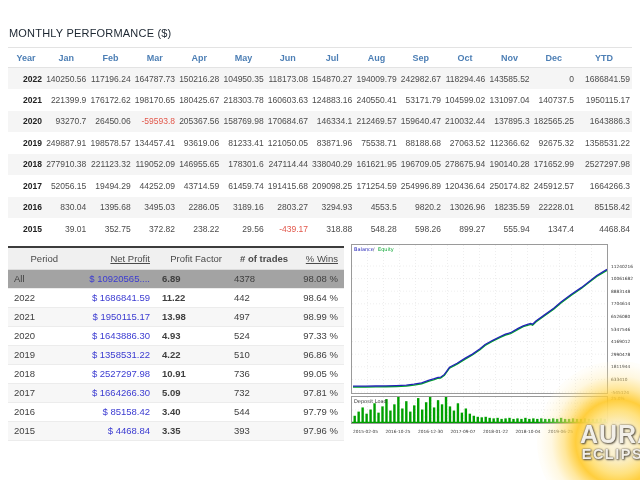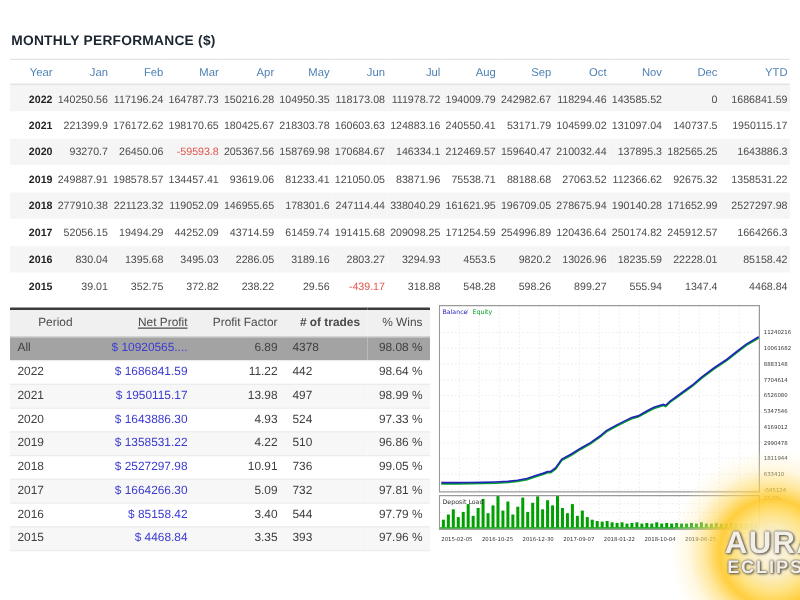--- a/index.html
+++ b/index.html
@@ -1,45 +1,45 @@
 <!DOCTYPE html>
 <html><head>
 <meta charset="utf-8">
 <style>
   * { margin:0; padding:0; box-sizing:border-box; }
   html,body { width:640px; height:480px; overflow:hidden; background:#fff;
     font-family:"Liberation Sans", sans-serif; position:relative; }
   .page { position:absolute; inset:0; width:640px; height:480px; overflow:hidden; }
 
-  .title { position:absolute; left:9px; top:27px; font-size:11px; font-weight:bold;
+  .title { position:absolute; left:9px; top:27px; font-size:11px; font-weight:normal;
     color:#1b2530; letter-spacing:.2px; }
 
   
   table.monthly { position:absolute; left:8px; top:47px; width:624px;
     border-collapse:collapse; table-layout:fixed; }
-  table.monthly th { font-size:9px; font-weight:normal; color:#4d7fb5; text-align:right;
+  table.monthly th { font-size:9px; font-weight:bold; color:#4d7fb5; text-align:center;
     height:20px; padding:0 2px; border-top:1px solid #e3e3e3; border-bottom:1px solid #e3e3e3; }
   table.monthly td { font-size:8.5px; color:#4c4c4c; text-align:right; height:21.5px; padding:0 2px; }
   table.monthly td.year { font-weight:bold; color:#222; }
   table.monthly tr.alt { background:#f5f5f5; }
   table.monthly .neg { color:#e2574b; }
   table.monthly col.c-year { width:36px; } table.monthly col.c-ytd { width:56px; }
 
   
   table.summary { position:absolute; left:8px; top:246px; width:336px;
     border-collapse:collapse; table-layout:fixed; }
   table.summary th { font-size:9.5px; font-weight:normal; color:#4a4a4a; text-align:right;
     height:22px; padding:0 6px; background:#f0f0f0; border-top:2px solid #3c3c3c;
     border-bottom:1px solid #dcdcdc; }
   table.summary td { font-size:9.5px; color:#3f3f3f; text-align:left; height:19px;
     padding:0 6px; border-bottom:1px solid #ececec; }
   table.summary tr.all-row { background:#a3a3a3; }
   table.summary tr.alt { background:#f7f7f7; }
   table.summary td.np { color:#3b3bd1; text-align:right; }
-  table.summary td.pf { text-align:right; }
+  table.summary td.pf { text-align:left;font-weight:bold; }
   table.summary td.wins { text-align:right; }
   th.h-pf, th.h-wins { text-align:right !important; }
 
   
   svg.chart { position:absolute; left:351px; top:242px; }
 
   
   .logo { position:absolute; left:537px; top:361px; width:162px; height:162px;
     border-radius:50%; z-index:5; display:flex; flex-direction:column;
     align-items:center; justify-content:center;
@@ -96,21 +96,21 @@
       </thead>
     <tbody>
         <tr class="alt">
           <td class="year">2022</td>
           <td>140250.56</td>
           <td>117196.24</td>
           <td>164787.73</td>
           <td>150216.28</td>
           <td>104950.35</td>
           <td>118173.08</td>
-          <td>111978.72</td>
+          <td>154870.27</td>
           <td>194009.79</td>
           <td>242982.67</td>
           <td>118294.46</td>
           <td>143585.52</td>
           <td>0</td>
           <td>1686841.59</td>
         </tr>
         <tr>
           <td class="year">2021</td>
           <td>221399.9</td>
@@ -226,21 +226,21 @@
       </tbody>
   </table>
 
   <table class="summary">
     <thead>
         <tr>
           <th class="h-period" style="width: 56px;">Period</th>
           <th class="h-np" style="width: 92px; text-decoration: underline;">Net Profit</th>
           <th class="h-pf" style="width: 72px;">Profit Factor</th>
           <th class="h-trades" style="width: 66px; font-weight: bold;"># of trades</th>
-          <th class="h-wins" style="width: 50px;">% Wins</th>
+          <th class="h-wins" style="width: 50px; text-decoration: underline;">% Wins</th>
         </tr>
       </thead>
     <tbody>
         <tr class="all-row">
           <td>All</td>
           <td class="np">$ 10920565....</td>
           <td class="pf">6.89</td>
           <td>4378</td>
           <td class="wins">98.08 %</td>
         </tr>

